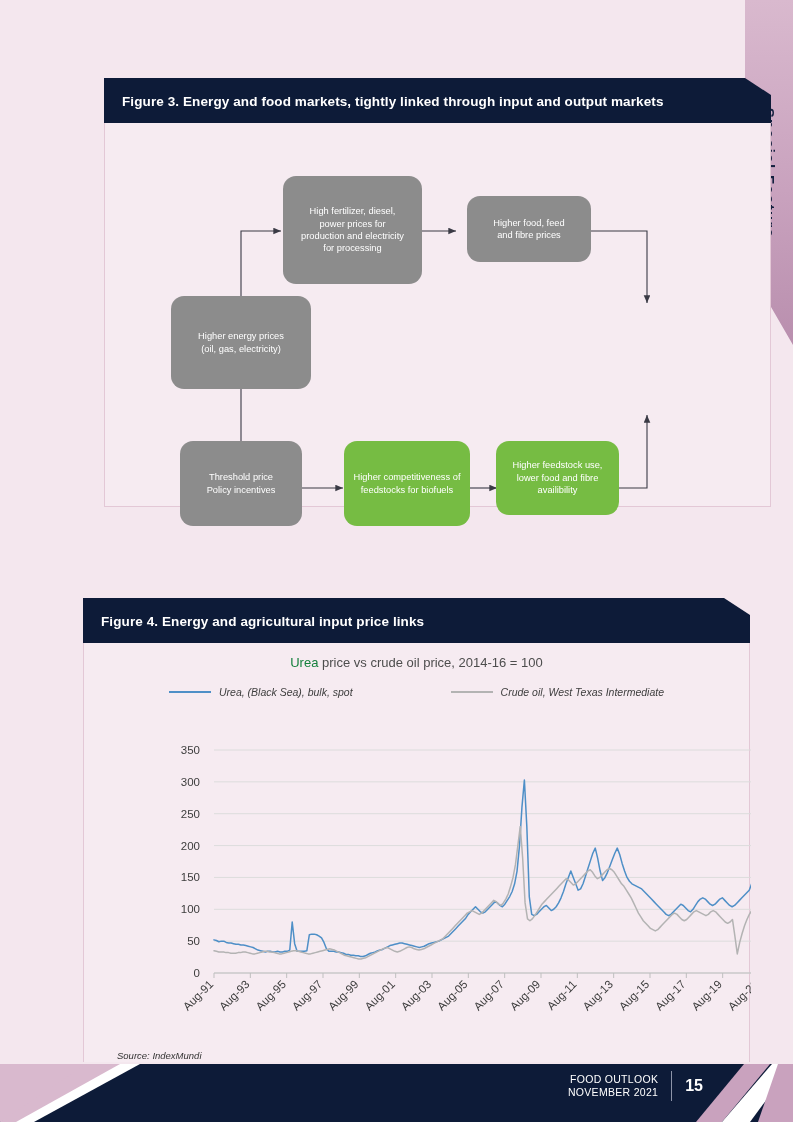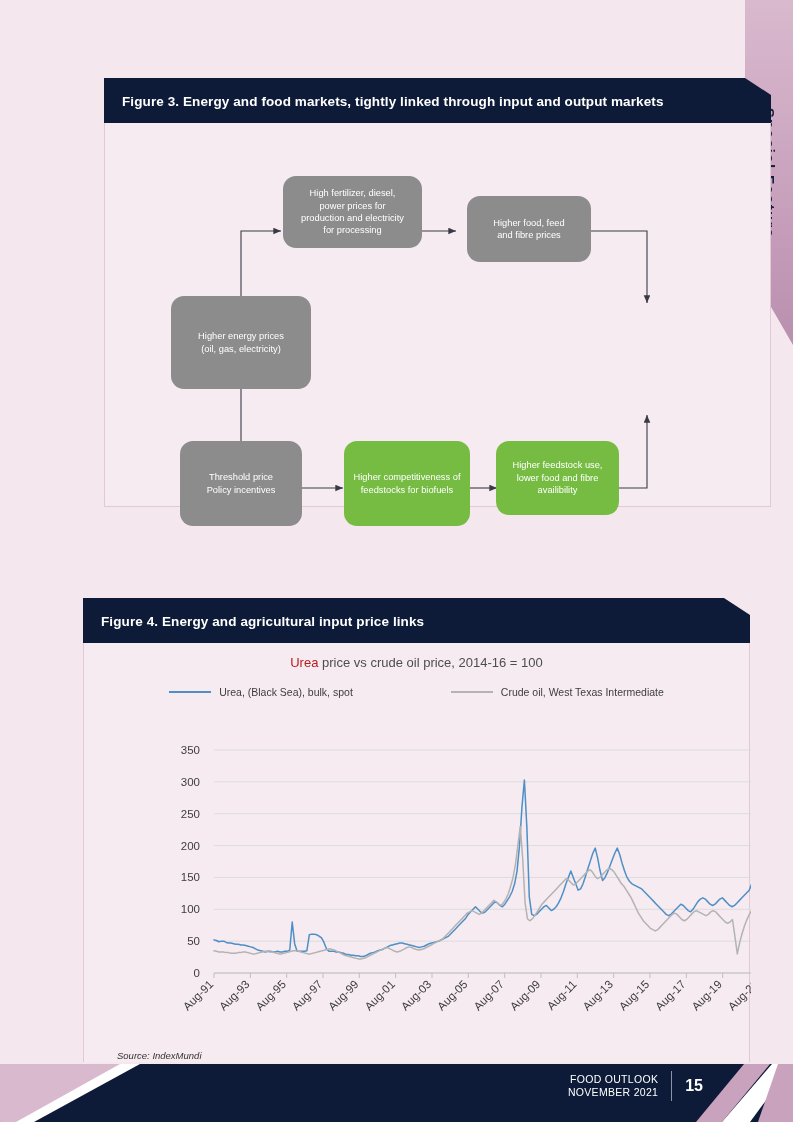--- a/index.html
+++ b/index.html
@@ -51,24 +51,24 @@
   .node.grey{background:#8c8c8c;}
   .node.green{background:#76bc43;}
   .node span{display:block;}
   
   #fig4{top:598px;padding-left:20px;}
   #chart-area{height:430px;position:relative;}
   .chart-title{
     text-align:center;padding-top:12px;
     font-size:13px;color:#4d4d4d;font-family:"Liberation Sans",sans-serif;
   }
-  .chart-title .accent{color:#b91c1c;}
+  .chart-title .accent{color:#15803d;}
   .chart-legend{
     display:flex;justify-content:center;gap:98px;
-    margin-top:16px;font-size:10.5px;color:#3d3d3d;
+    margin-top:16px;font-size:10.5px;color:#3d3d3d;font-style:italic;
   }
   .legend-item{display:flex;align-items:center;gap:8px;}
   .legend-swatch{display:block;width:42px;height:2.4px;}
   #plot-wrap{position:absolute;left:0;top:95px;width:667px;height:290px;}
   #plot-wrap svg{display:block;}
   .source-note{
     position:absolute;left:33px;bottom:12px;
     font-size:9.5px;font-style:italic;color:#333;
   }
   
@@ -114,21 +114,21 @@
           <path d="M471,108 L542,108 L542,180" marker-end="url(#ah)"></path>
 
           <path d="M197,365 L238,365" marker-end="url(#ah)"></path>
 
           <path d="M364,365 L392,365" marker-end="url(#ah)"></path>
 
           <path d="M455,365 L542,365 L542,292" marker-end="url(#ah)"></path>
         </g>
       </svg>
 
-      <div class="node grey" style="left:178px;top:53px;width:139px;height:72px;text-align:center;">
+      <div class="node grey" style="left:178px;top:53px;width:139px;height:108px;text-align:center;">
         <span>High fertilizer, diesel,<br>power prices for<br>production and electricity<br>for processing</span>
       </div>
       <div class="node grey" style="left:362px;top:73px;width:124px;height:66px;">
         <span>Higher food, feed<br>and fibre prices</span>
       </div>
       <div class="node grey" style="left:66px;top:173px;width:140px;height:93px;">
         <span>Higher energy prices<br>(oil, gas, electricity)</span>
       </div>
       <div class="node grey" style="left:75px;top:318px;width:122px;height:85px;align-items:center;">
         <span>Threshold price<br>Policy incentives</span>

